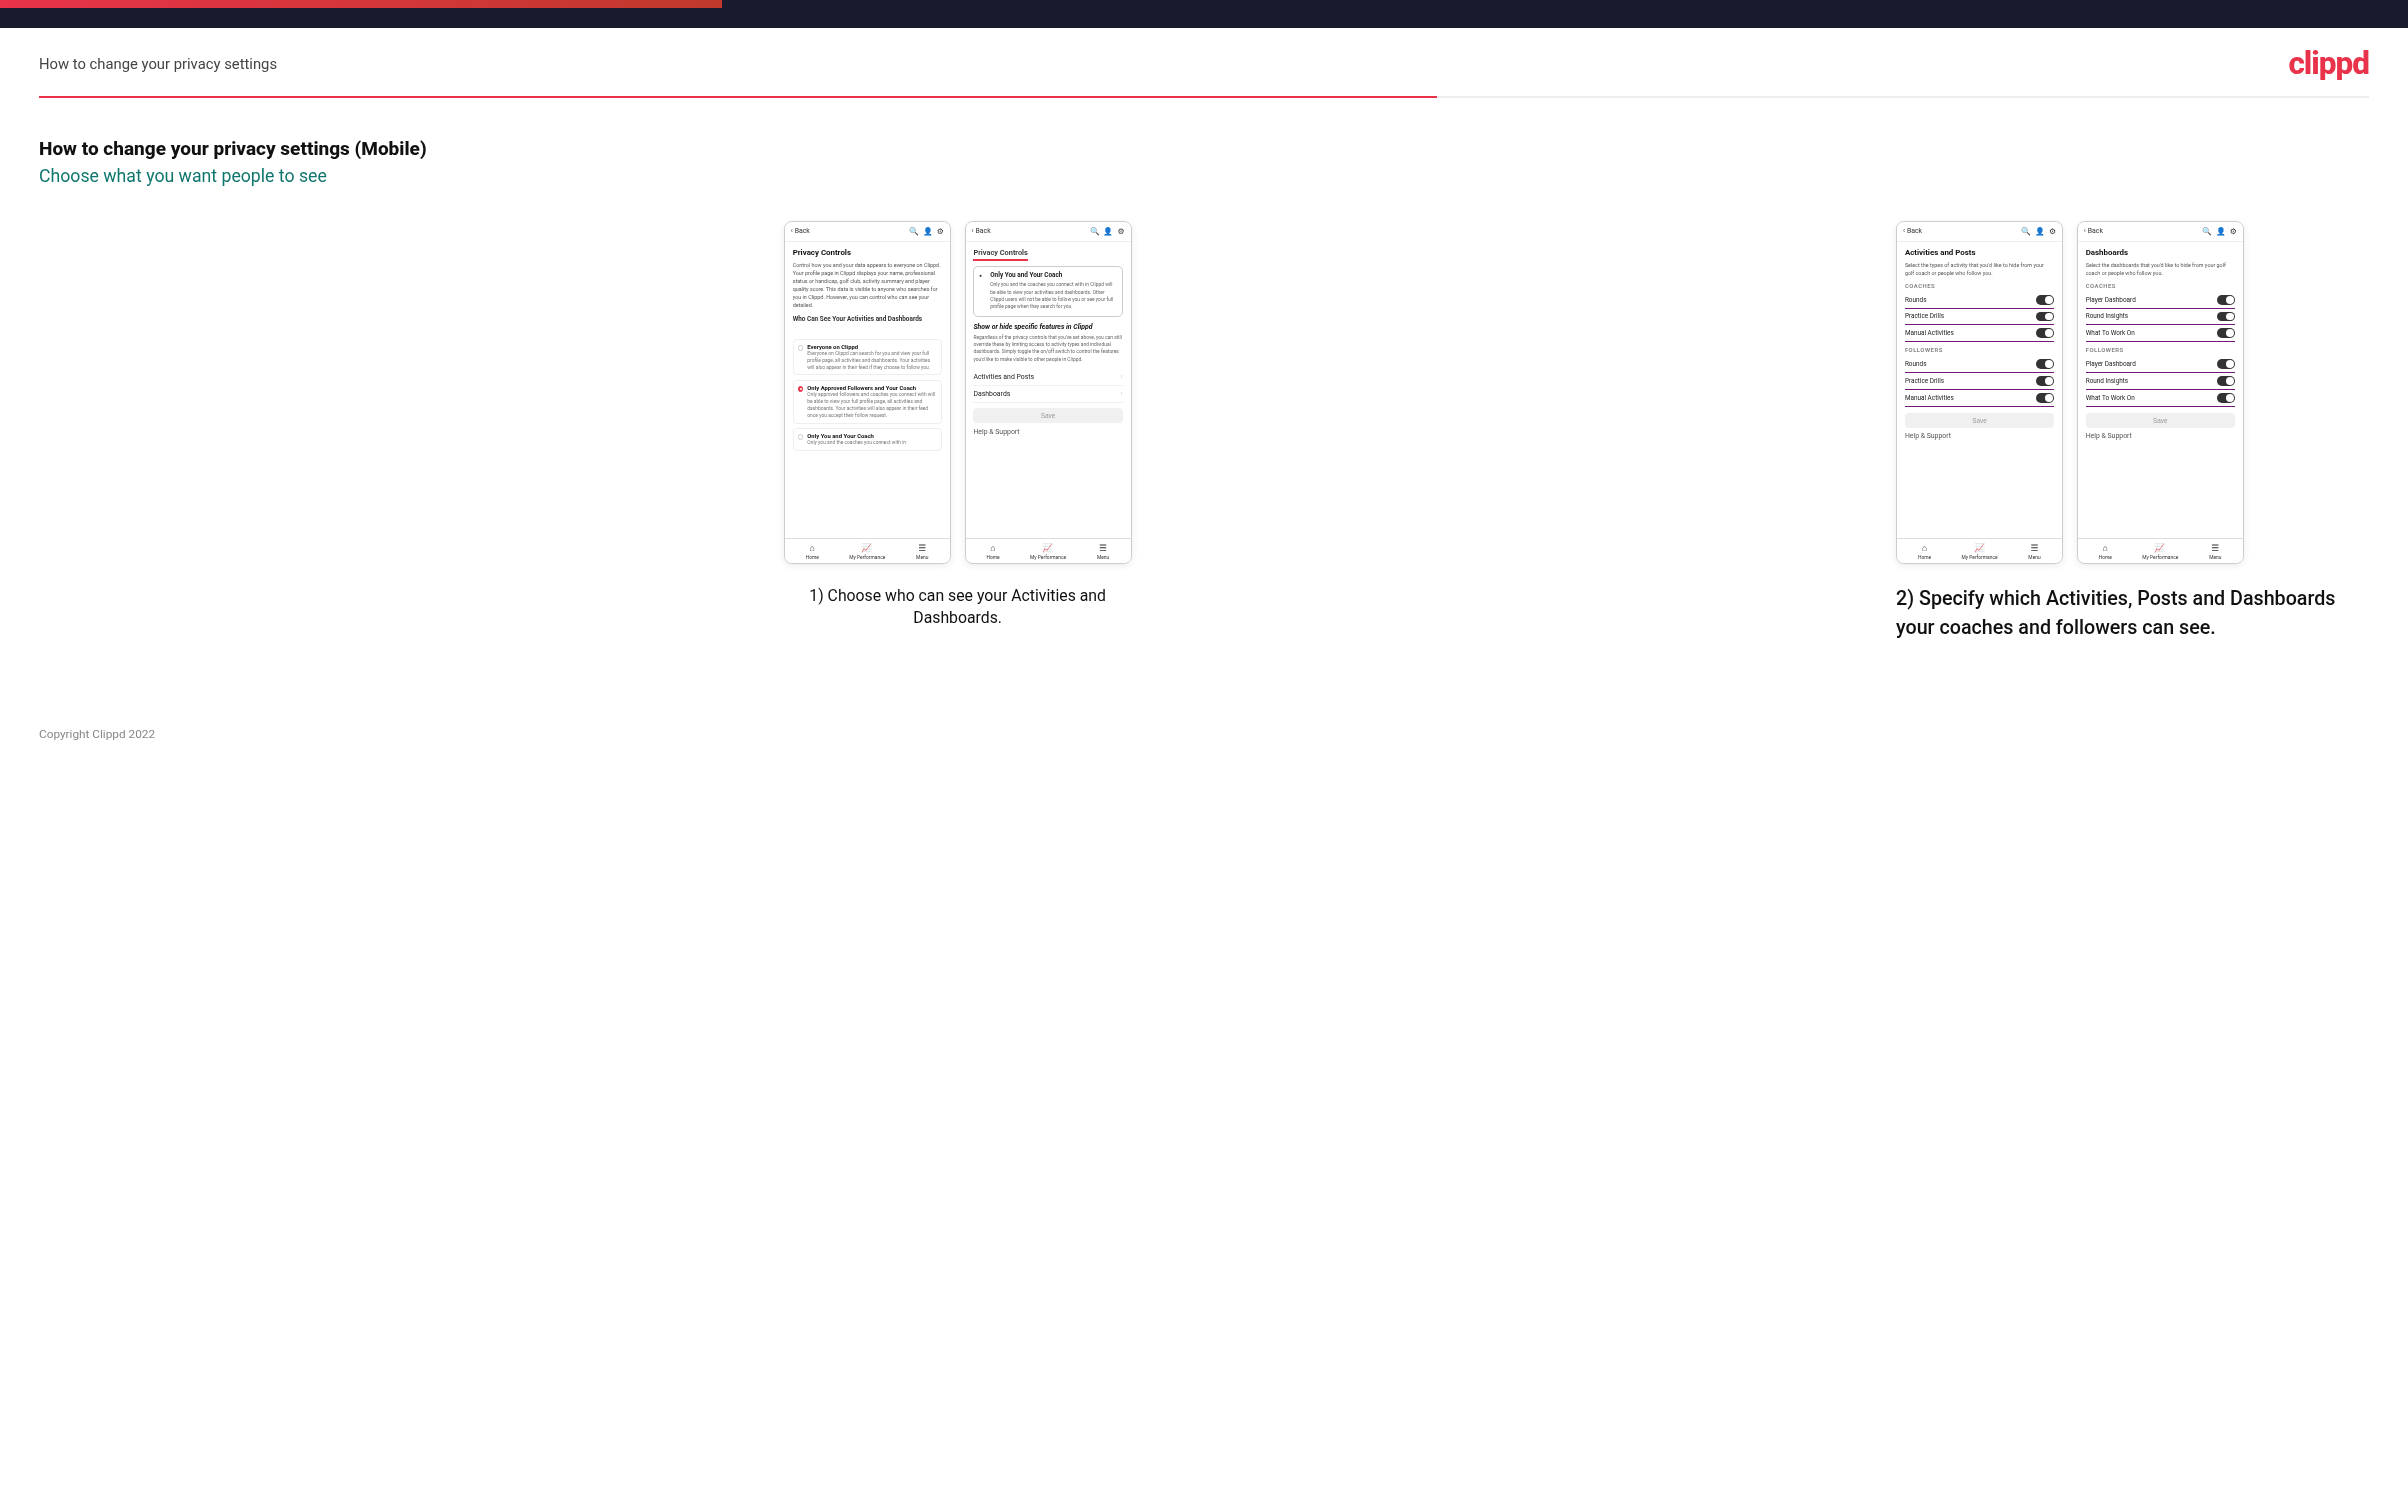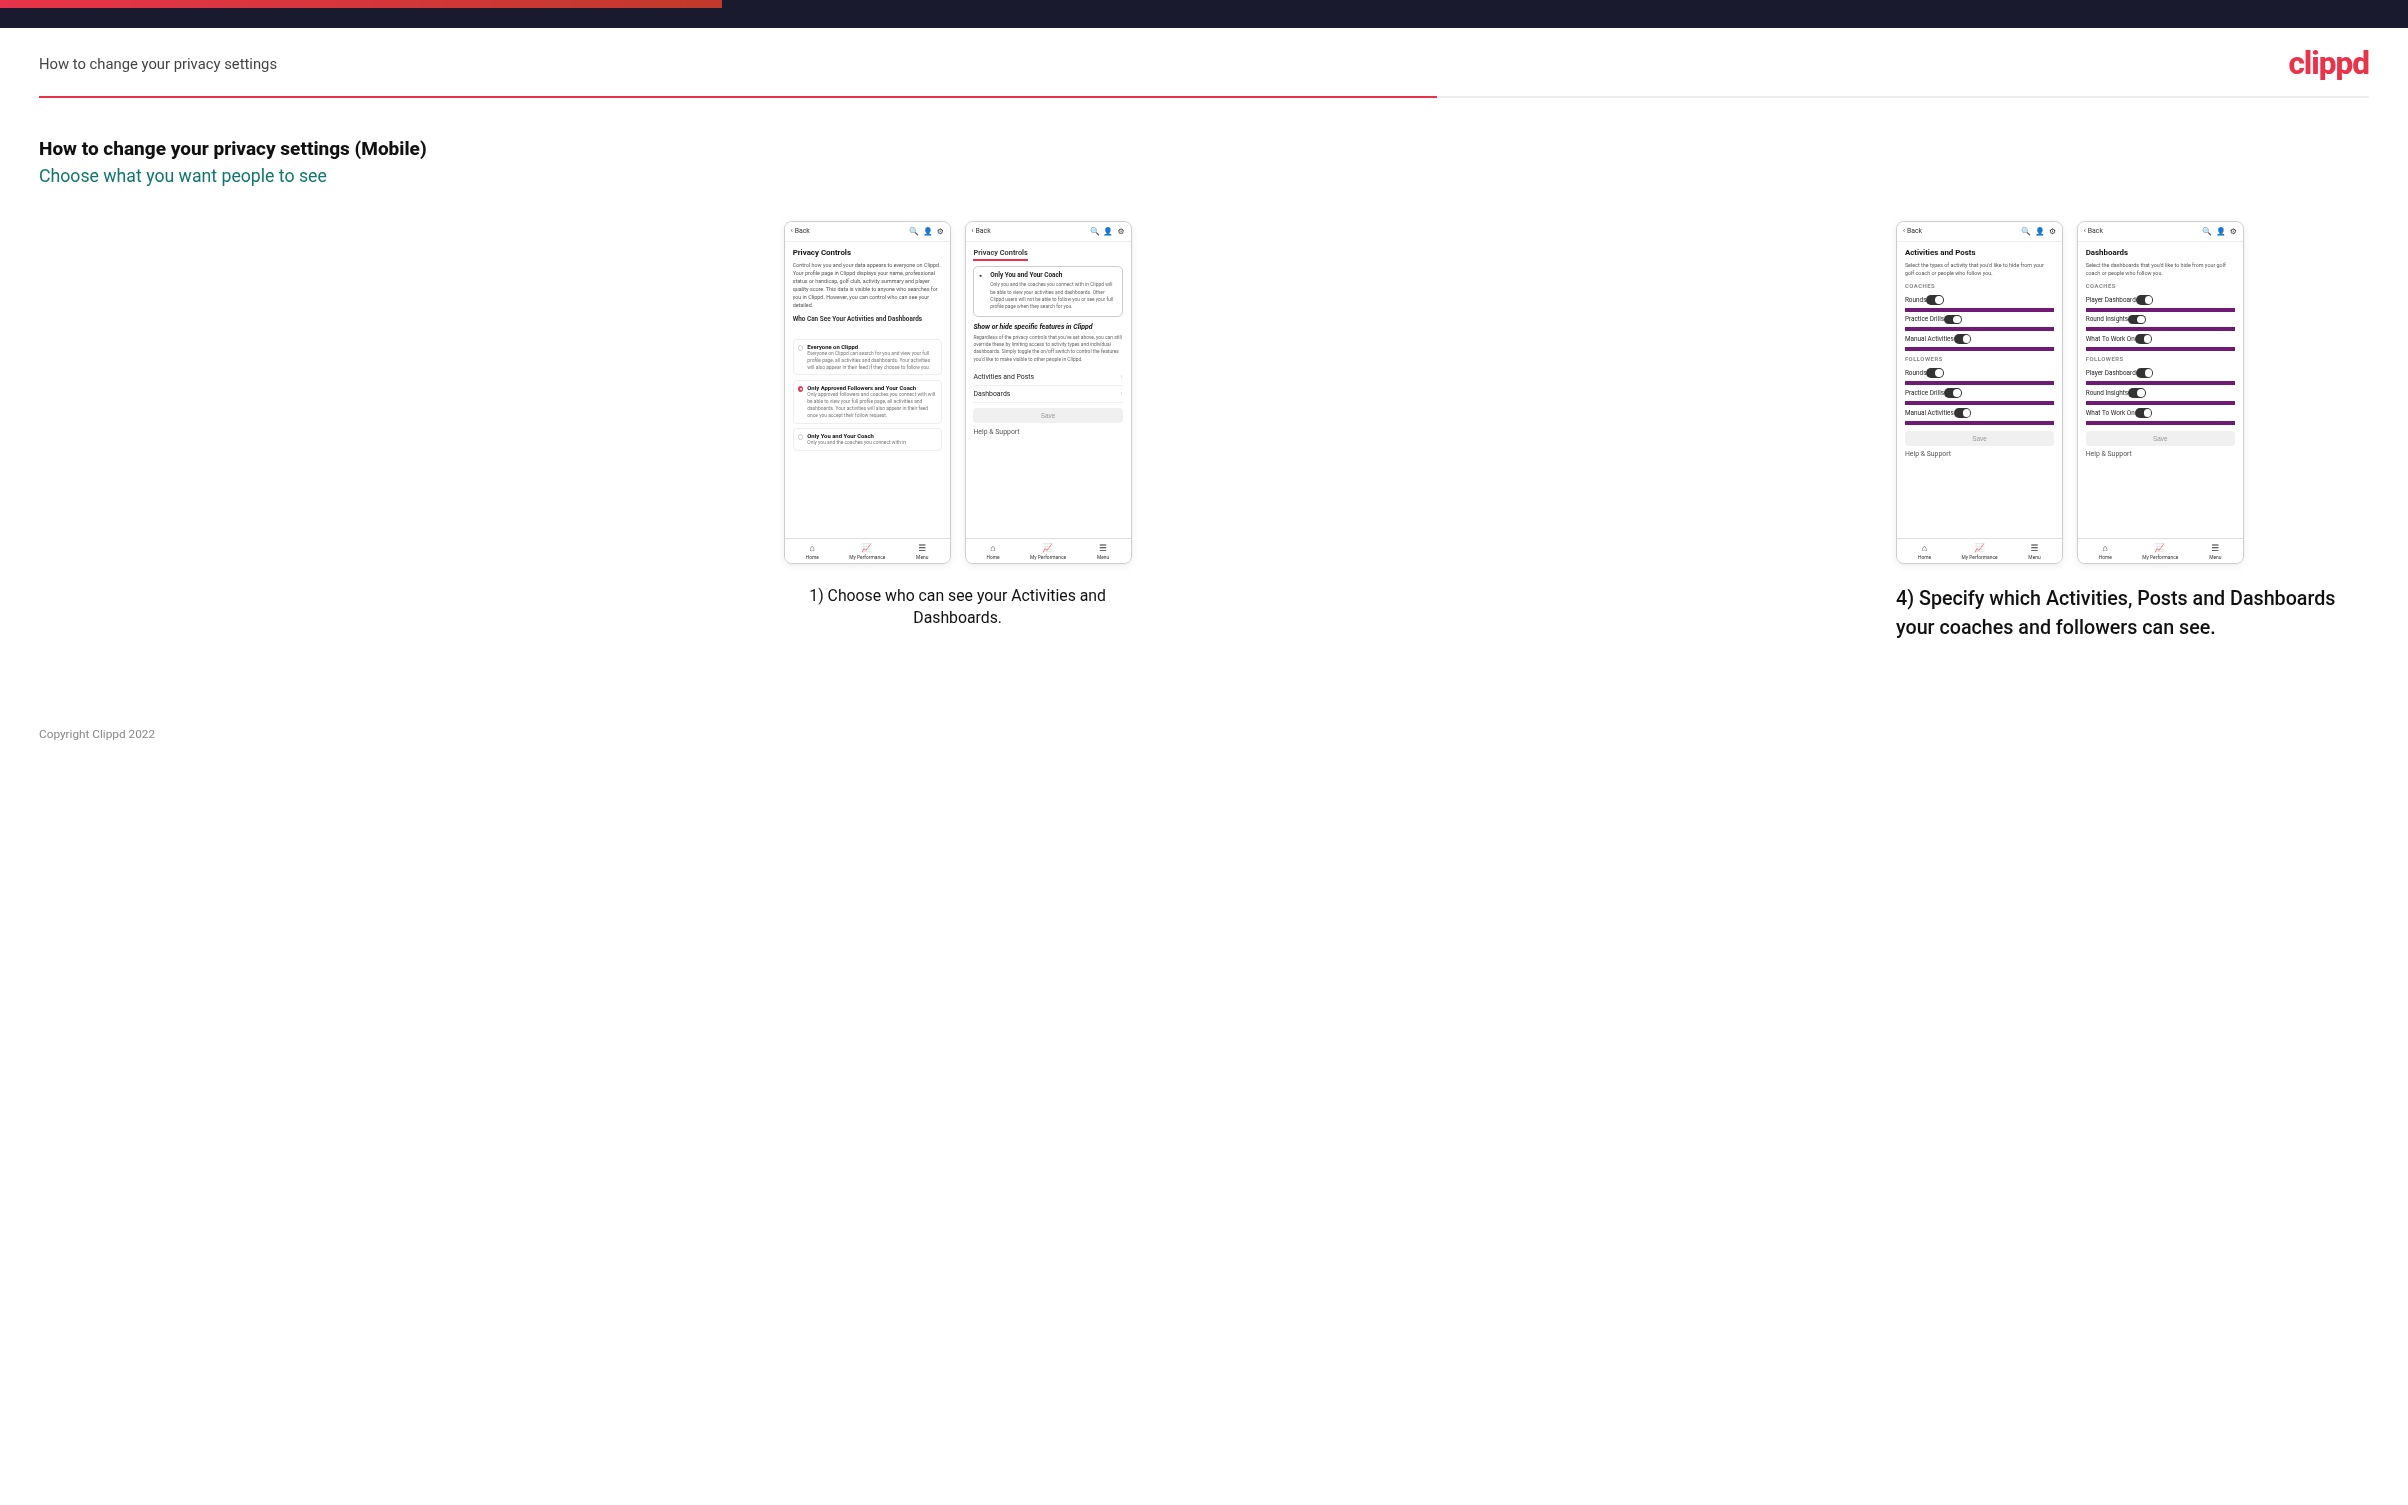--- a/index.html
+++ b/index.html
@@ -214,22 +214,23 @@
     }
     .phone-tab-label {
       font-size: 4.9px;
       color: #333;
     }
 
     
     .toggle-row {
       display: flex;
       align-items: center;
+      justify-content: space-between;
       padding: 3px 0;
-      border-bottom: 4px solid #701a75;
+      border-bottom: 1px solid #701a75;
     }
     .toggle-label {
       font-size: 6.4px;
       color: #222;
     }
     .toggle {
       width: 17.7px;
       height: 9.9px;
       background: #333;
       border-radius: 4.9px;
@@ -606,21 +607,21 @@
               <span class="phone-tab-label">My Performance</span>
             </div>
             <div class="phone-tab">
               <span class="phone-tab-icon">☰</span>
               <span class="phone-tab-label">Menu</span>
             </div>
           </div>
         </div>
       </div>
 
-      <div class="caption-large">4) Specify which Activities, Posts and Dashboards your  coaches and followers can see.</div>
+      <div class="caption-large">2) Specify which Activities, Posts and Dashboards your  coaches and followers can see.</div>
     </div>
 
   </div>
 </div>
 
 <div class="footer">
   <span>Copyright Clippd 2022</span>
 </div>
 
 

